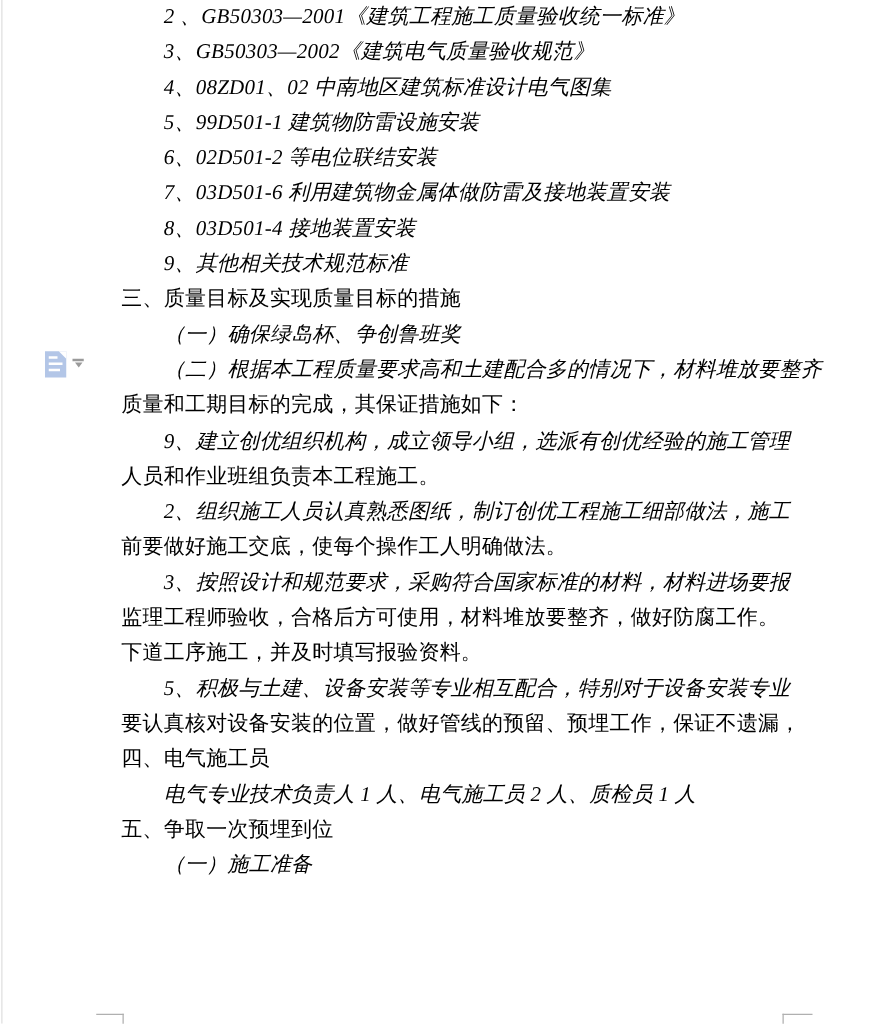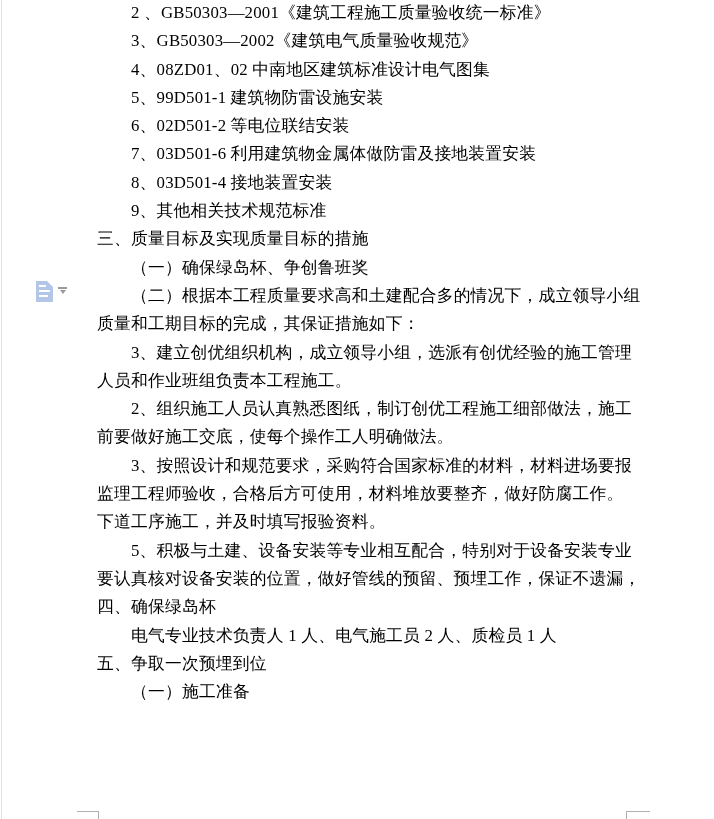--- a/index.html
+++ b/index.html
@@ -22,21 +22,21 @@
     position: absolute; left: 97px; top: -1px;
     width: 537px;
   }
   .line {
     font-size: 16.8px;
     line-height: 28.3px;
     height: 28.3px;
     white-space: nowrap;
     letter-spacing: 0.2px;
   }
-  .line.list-item, .line.indent { padding-left: 34px; }
+  .line.list-item, .line.indent { padding-left: 34px; font-style: italic; }
   .line.heading { font-weight: normal; }
   
   .smart-tag { position: absolute; left: 36px; top: 281px; width: 34px; height: 22px; cursor: pointer; }
   .obj-icon {
     position: absolute; left: 0; top: 0;
     width: 17px; height: 21px;
     background: #b3c6e7;
   }
   .obj-icon .fold {
     position: absolute; right: 0; top: 0;
@@ -97,32 +97,32 @@
       <div class="line list-item">2 、GB50303—2001《建筑工程施工质量验收统一标准》</div>
       <div class="line list-item">3、GB50303—2002《建筑电气质量验收规范》</div>
       <div class="line list-item">4、08ZD01、02 中南地区建筑标准设计电气图集</div>
       <div class="line list-item">5、99D501-1 建筑物防雷设施安装</div>
       <div class="line list-item">6、02D501-2 等电位联结安装</div>
       <div class="line list-item">7、03D501-6 利用建筑物金属体做防雷及接地装置安装</div>
       <div class="line list-item">8、03D501-4 接地装置安装</div>
       <div class="line list-item">9、其他相关技术规范标准</div>
       <div class="line heading">三、质量目标及实现质量目标的措施</div>
       <div class="line indent">（一）确保绿岛杯、争创鲁班奖</div>
-      <div class="line indent">（二）根据本工程质量要求高和土建配合多的情况下，成立领导小组</div>
+      <div class="line indent">（二）根据本工程质量要求高和土建配合多的情况下，材料堆放要整齐</div>
       <div class="line flush">质量和工期目标的完成，其保证措施如下：</div>
-      <div class="line indent">3、建立创优组织机构，成立领导小组，选派有创优经验的施工管理</div>
+      <div class="line indent">9、建立创优组织机构，成立领导小组，选派有创优经验的施工管理</div>
       <div class="line flush">人员和作业班组负责本工程施工。</div>
       <div class="line indent">2、组织施工人员认真熟悉图纸，制订创优工程施工细部做法，施工</div>
       <div class="line flush">前要做好施工交底，使每个操作工人明确做法。</div>
       <div class="line indent">3、按照设计和规范要求，采购符合国家标准的材料，材料进场要报</div>
       <div class="line flush">监理工程师验收，合格后方可使用，材料堆放要整齐，做好防腐工作。</div>
       <div class="line flush">下道工序施工，并及时填写报验资料。</div>
       <div class="line indent">5、积极与土建、设备安装等专业相互配合，特别对于设备安装专业</div>
       <div class="line flush">要认真核对设备安装的位置，做好管线的预留、预埋工作，保证不遗漏，</div>
-      <div class="line heading">四、确保绿岛杯</div>
+      <div class="line heading">四、电气施工员</div>
       <div class="line indent">电气专业技术负责人 1 人、电气施工员 2 人、质检员 1 人</div>
       <div class="line heading">五、争取一次预埋到位</div>
       <div class="line indent">（一）施工准备</div>
     </div>
 
   <div class="crop-bl"></div>
   <div class="crop-br"></div>
 </div>
 
 </body></html>

